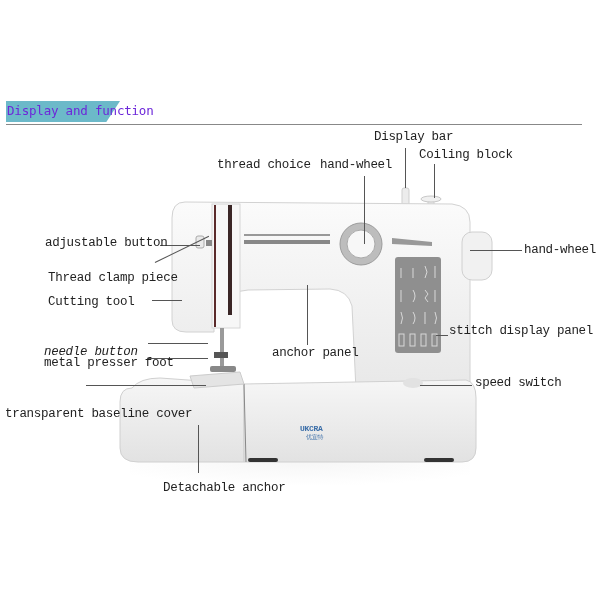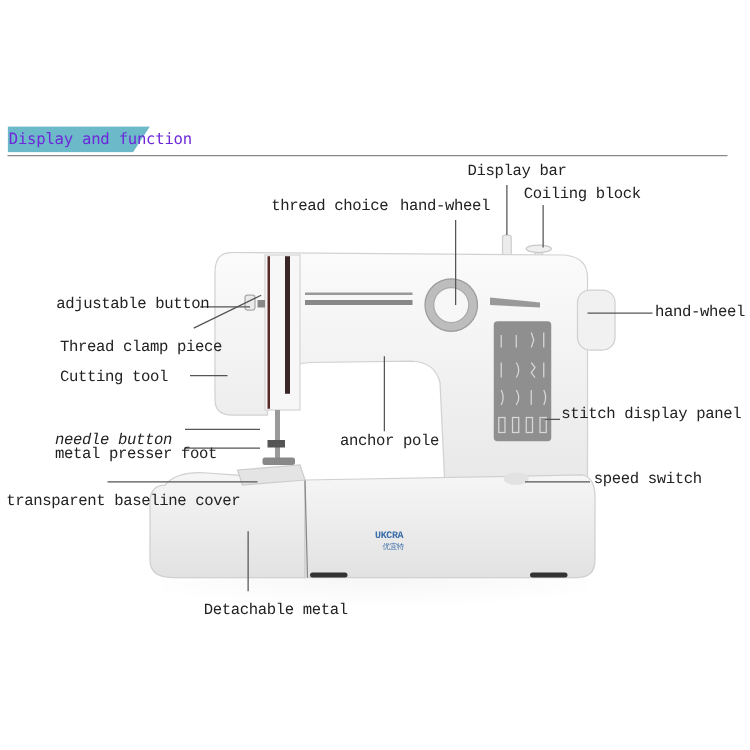--- a/index.html
+++ b/index.html
@@ -108,17 +108,17 @@
 <div class="lbl" style="left:374px;top:130px;">Display bar</div>
 <div class="lbl" style="left:419px;top:148px;">Coiling block</div>
 <div class="lbl" style="left:217px;top:158px;">thread choice</div>
 <div class="lbl" style="left:320px;top:158px;">hand-wheel</div>
 <div class="lbl" style="left:524px;top:243px;">hand-wheel</div>
 <div class="lbl" style="left:45px;top:236px;">adjustable button</div>
 <div class="lbl" style="left:48px;top:271px;">Thread clamp piece</div>
 <div class="lbl" style="left:48px;top:295px;">Cutting tool</div>
 <div class="lbl" style="left:44px;top:345px;font-style:italic;">needle button</div>
 <div class="lbl" style="left:44px;top:356px;">metal presser foot</div>
-<div class="lbl" style="left:272px;top:346px;">anchor pole</div>
+<div class="lbl" style="left:272px;top:346px;">anchor panel</div>
 <div class="lbl" style="left:449px;top:324px;">stitch display panel</div>
 <div class="lbl" style="left:475px;top:376px;">speed switch</div>
-<div class="lbl" style="left:5px;top:394px;font-family:Liberation Mono, monospace;">transparent baseline cover</div>
-<div class="lbl" style="left:163px;top:481px;">Detachable metal</div>
+<div class="lbl" style="left:5px;top:407px;font-family:Liberation Mono, monospace;">transparent baseline cover</div>
+<div class="lbl" style="left:163px;top:481px;">Detachable anchor</div>
 
 </body></html>

